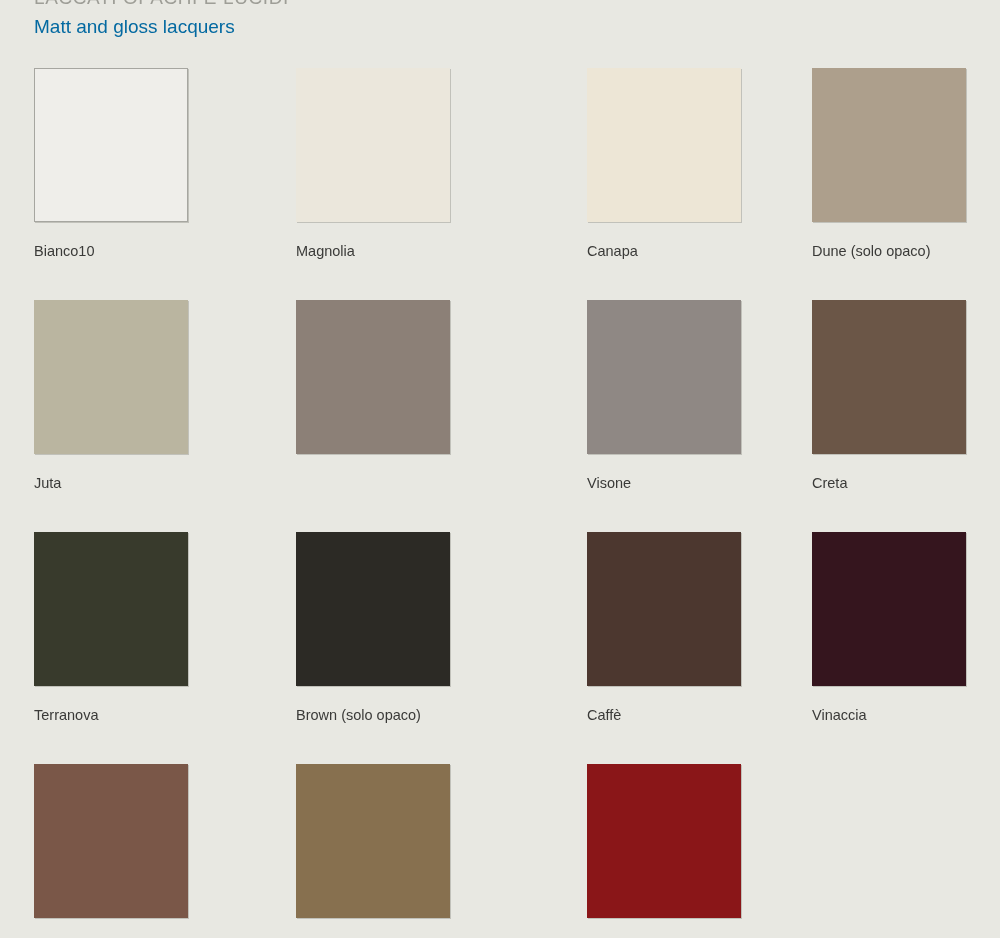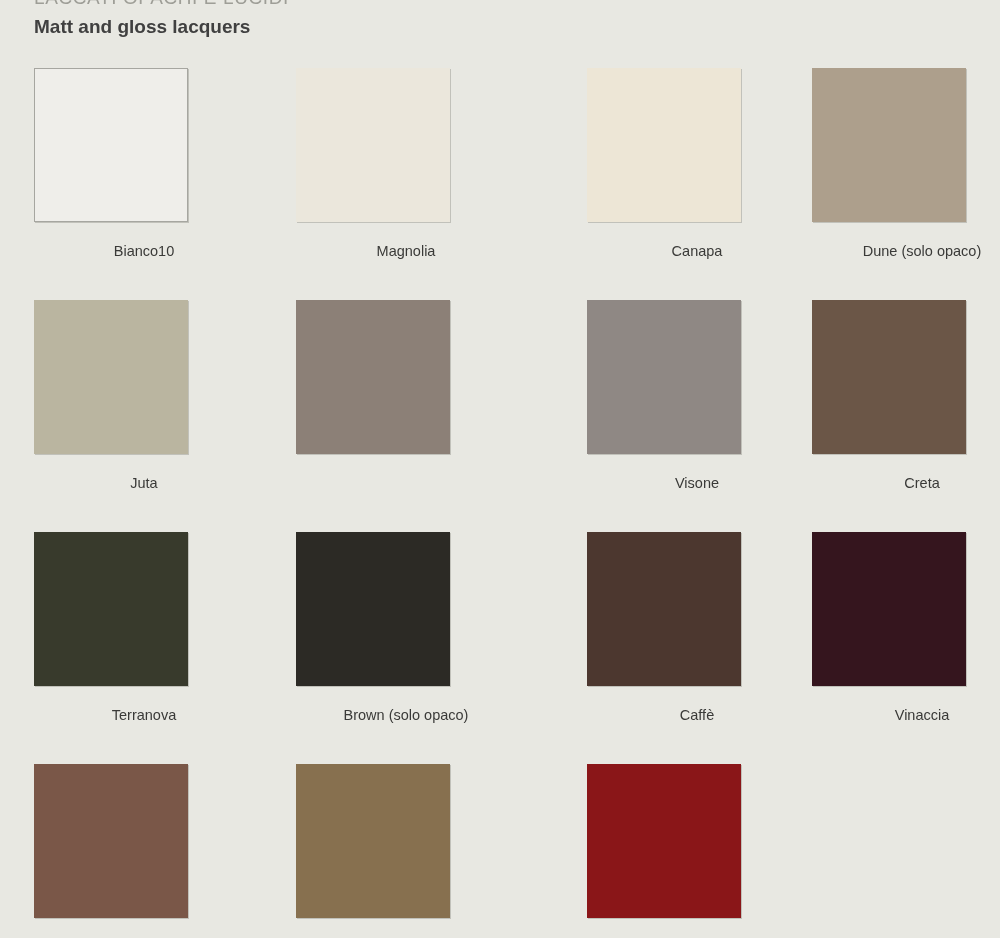--- a/index.html
+++ b/index.html
@@ -31,37 +31,36 @@
   .header-title-it {
     font-size: 19px;
     letter-spacing: 0.6px;
     color: #9e9e97;
     font-weight: 400;
     line-height: 24px;
     white-space: nowrap;
   }
   .header-title-en {
     font-size: 19px;
-    color: #404040;
-    font-weight: 700;
+    color: #0369a1;
+    font-weight: 400;
     line-height: 26px;
     margin-top: 4px;
     white-space: nowrap;
   }
   
   .grid {
     position: absolute;
     left: 0;
     top: 68px;
     width: 1000px;
   }
   .row {
     position: relative;
     height: 232px;
-    text-align: center;
   }
   .cell {
     position: absolute;
     top: 0;
     width: 220px;
   }
   .cell.c0 { left: 34px; }
   .cell.c1 { left: 296px; }
   .cell.c2 { left: 587px; }
   .cell.c3 { left: 812px; }

